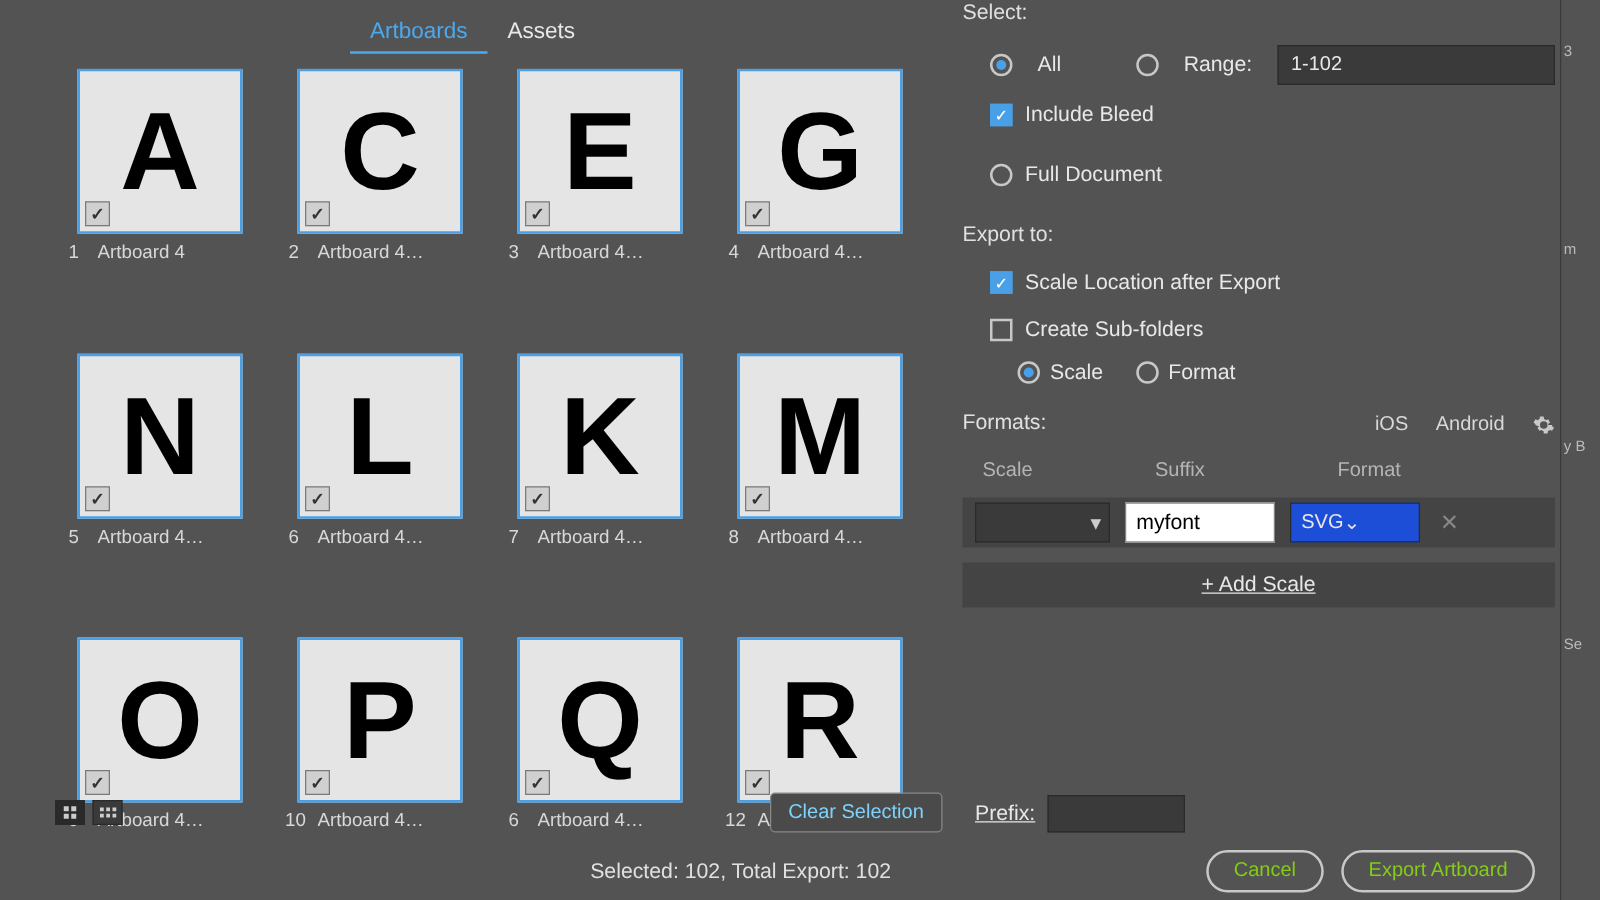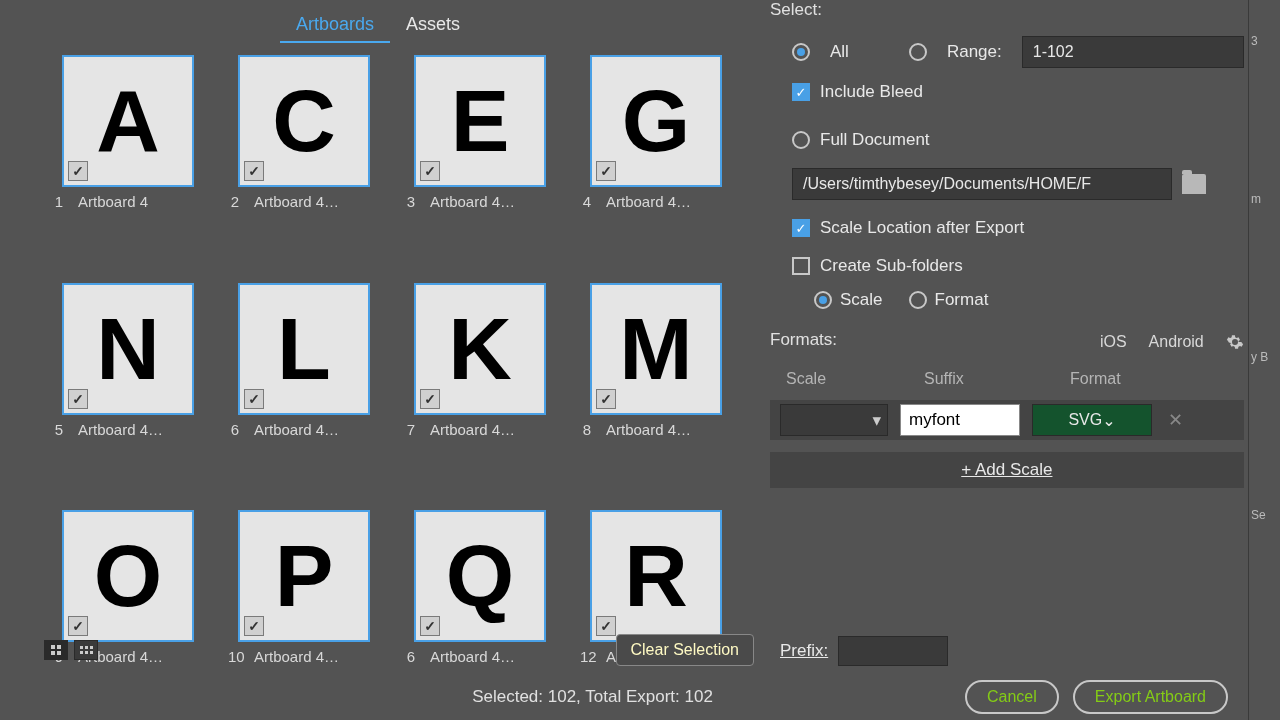--- a/index.html
+++ b/index.html
@@ -35,33 +35,33 @@
   .select-row { display: flex; align-items: center; gap: 20px; padding-left: 22px; margin-top: 2px; }
   .folder-icon { width: 24px; height: 20px; background: #b8b8b8; border-radius: 2px 2px 0 0; position: relative; cursor: pointer; }
   .folder-icon::before { content:""; position:absolute; top:-4px; left:0; width:10px; height:4px; background:#b8b8b8; border-radius:2px 2px 0 0; }
   .formats-header { display: flex; align-items: center; justify-content: space-between; margin-top: 10px; }
   .platform-tabs { display: flex; gap: 22px; font-size: 16px; color: #d8d8d8; align-items: center; }
   .gear { width: 18px; height: 18px; cursor: pointer; }
   .scale-header { display: flex; gap: 26px; padding: 6px 16px 2px; color: #b5b5b5; font-size: 16px; }
   .scale-header span:nth-child(1){ width:100px;} .scale-header span:nth-child(2){ width:120px;margin-left:12px;} .scale-header span:nth-child(3){ width:80px;}
   .scale-row { background: #444; display: flex; align-items: center; gap: 12px; padding: 4px 10px; }
   .scale-dd { width: 108px; height: 32px; background: #3a3a3a; border:1px solid #2a2a2a; display:flex; align-items:center; justify-content:flex-end; padding:0 6px; color:#ccc; cursor:pointer;}
-  .fmt-dd { width: 120px; height: 32px; background: #14532d; border:1px solid #2a2a2a; display:flex; align-items:center; justify-content:center; padding:0 8px; color:#e8e8e8; cursor:pointer; font-size:16px;}
+  .fmt-dd { width: 104px; height: 32px; background: #1d4ed8; border:1px solid #2a2a2a; display:flex; align-items:center; justify-content:flex-start; padding:0 8px; color:#e8e8e8; cursor:pointer; font-size:16px;}
   .remove-x { color:#888; font-size:18px; cursor:pointer; padding:0 4px; }
   .add-scale { background: #444; text-align: center; padding: 8px 0; font-size: 17px; cursor: pointer; margin-top: 2px; text-decoration: underline; }
   .bottom-bar { position: absolute; left: 0; bottom: 48px; width: 770px; display: flex; align-items: center; padding: 6px 16px 6px 44px; gap: 10px; }
   .view-toggle { display: flex; gap: 6px; }
   .view-btn { width: 24px; height: 20px; background: #3a3a3a; border:1px solid #2a2a2a; display:flex; align-items:center; justify-content:center; cursor:pointer; }
   .view-btn.active { background: #2a2a2a; }
   .dots4 { display:grid; grid-template-columns: repeat(2,4px); grid-template-rows: repeat(2,4px); gap:2px;}
   .dots4 i { background:#ccc; width:4px; height:4px; }
   .dots6 { display:grid; grid-template-columns: repeat(3,3px); grid-template-rows: repeat(2,3px); gap:2px;}
   .dots6 i { background:#ccc; width:3px; height:3px; }
   .btn { background: #535353; border: 2px solid #c8c8c8; border-radius: 20px; padding: 6px 20px; color: #84cc16; font-size: 16px; cursor: pointer; }
-  .clear-btn { margin-left: auto; border-radius: 4px; border:1px solid #888; padding: 6px 14px; background:#4a4a4a; cursor:pointer; font-size:16px; color:#fef9c3; }
+  .clear-btn { margin-left: auto; border-radius: 4px; border:1px solid #888; padding: 6px 14px; background:#4a4a4a; cursor:pointer; font-size:16px; color:#7dd3fc; }
   .prefix-row { position: absolute; left: 780px; bottom: 54px; display: flex; align-items: center; gap: 10px; font-size: 17px; text-decoration: underline; }
   .prefix-input { background:#3a3a3a; border:1px solid #2a2a2a; width: 110px; height: 30px; padding: 4px 8px; color:#e8e8e8; }
   .footer { position: absolute; bottom: 0; left: 0; width: 1248px; height: 46px; display: flex; align-items: center; padding: 0 20px; justify-content: space-between; }
   .status { flex:1; text-align:center; font-size: 17px; color: #e0e0e0; padding-left: 200px;}
   .footer-btns { display:flex; gap: 14px; }
   .sub-indent { padding-left: 22px; display:flex; align-items:center; gap:26px; }
   .side-strip { position:absolute; right:0; top:0; width:32px; height:720px; background:#535353; border-left:1px solid #3a3a3a; color:#bbb; font-size:12px; padding-top:30px; text-align:left;}
   .side-strip div{ padding: 4px 2px 140px; }
 </style>
 </head>
@@ -177,24 +177,21 @@
       </div>
       <div class="row" style="padding-left:22px">
         <span class="chk checked">✓</span>
         <span>Include Bleed</span>
       </div>
       <div class="row" style="padding-left:22px; margin-top:14px">
         <span class="radio"></span>
         <span>Full Document</span>
       </div>
 
-      <div class="row" style="padding-left:22px">
-        <input class="input-dark export-path" value="/Users/timthybesey/Documents/HOME/F" style="">
-        <span class="folder-icon"></span>
-      </div>
+      <div class="section-label" style="margin-top:14px">Export to:</div>
       <div class="row" style="padding-left:22px">
         <span class="chk checked">✓</span>
         <span>Scale Location after Export</span>
       </div>
       <div class="row" style="padding-left:22px">
         <span class="chk"></span>
         <span>Create Sub-folders</span>
       </div>
       <div class="sub-indent" style="padding-left:44px">
         <span style="display:flex;align-items:center;gap:8px">

